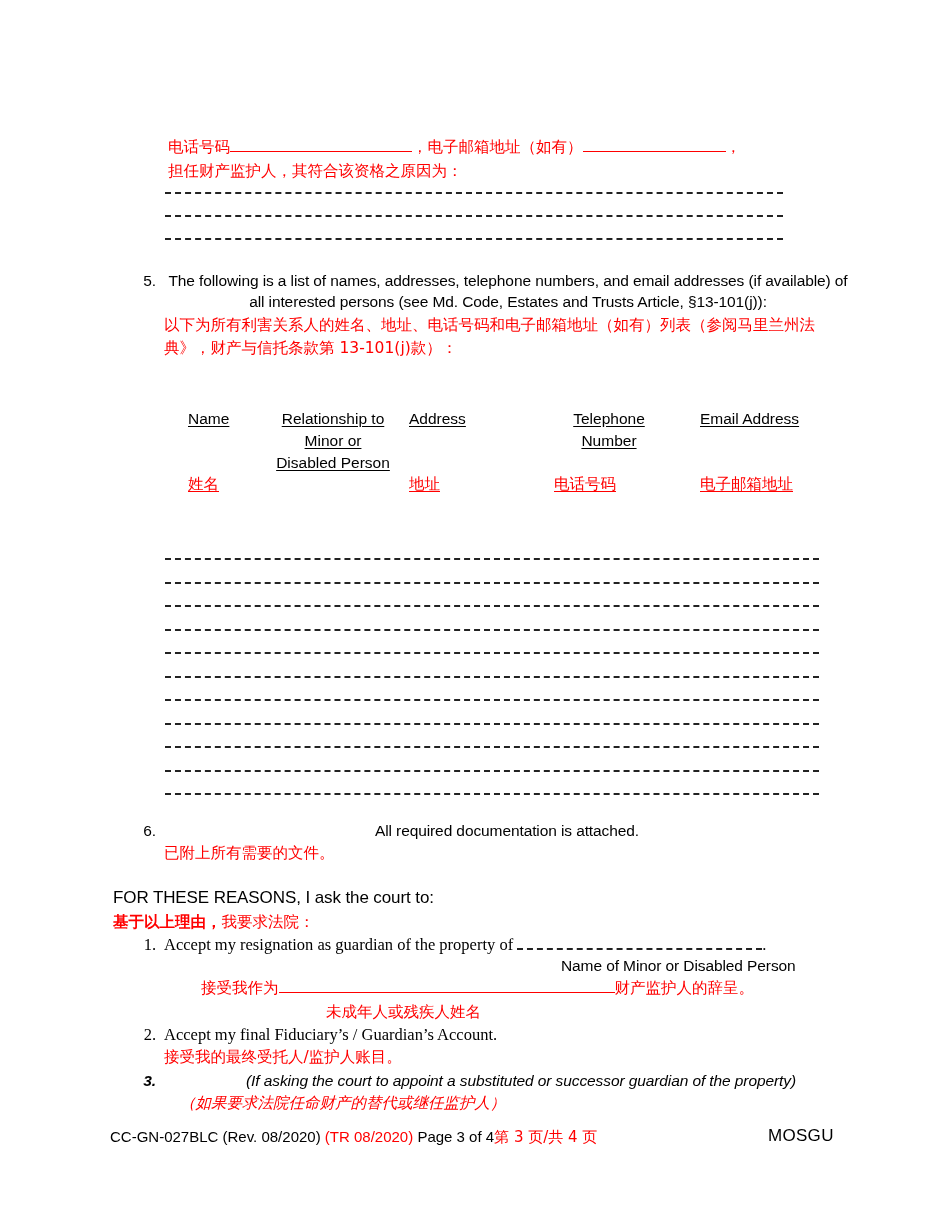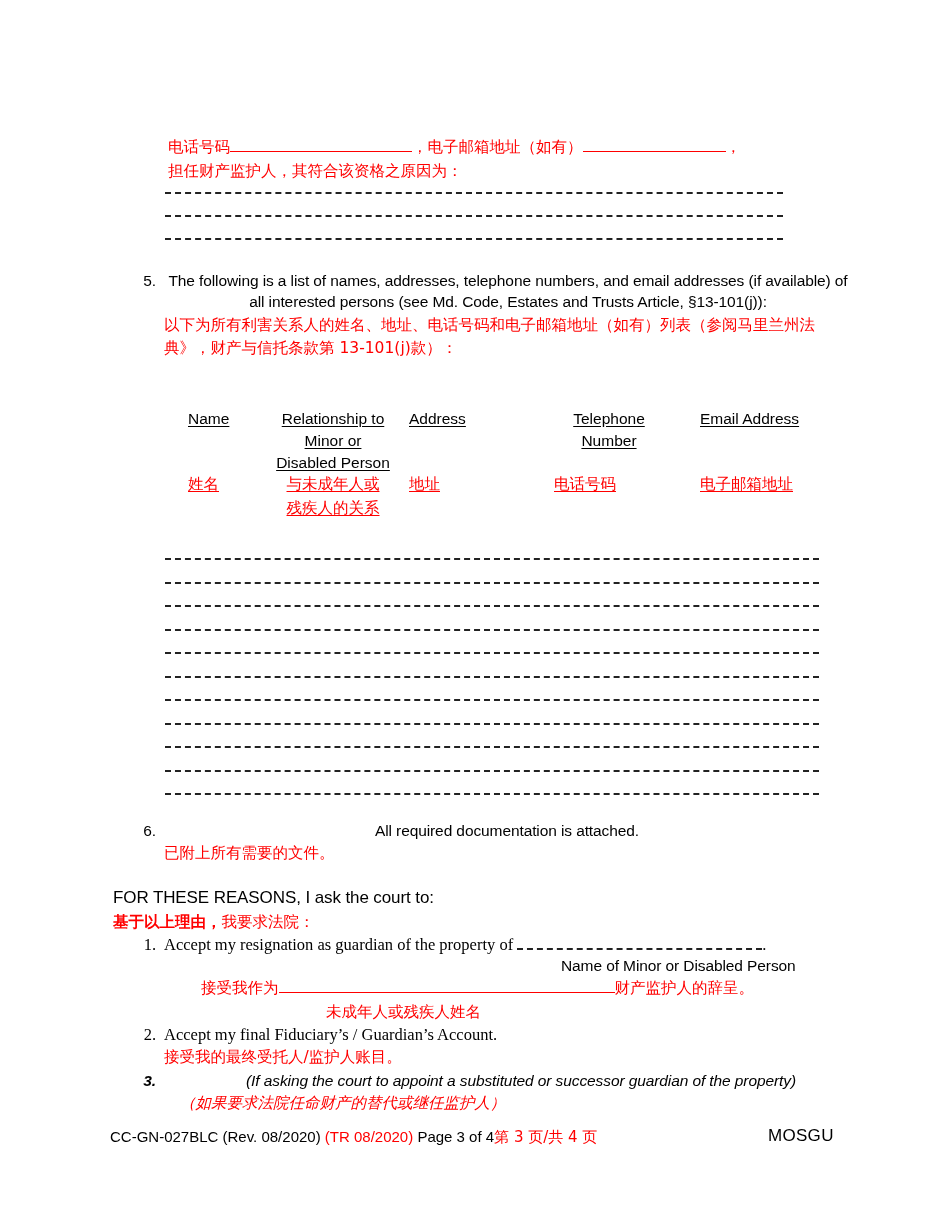--- a/index.html
+++ b/index.html
@@ -166,24 +166,20 @@
     </div>
 
     <div class="col-h" style="left:700px; top:0px;">
       <u>Email Address</u>
     </div>
 
     <div class="col-zh" style="left:188px; top:64px;">
       <u>姓名</u>
     </div>
 
-    <div class="col-zh" style="left:263px; top:64px; width:140px;">
-      <div><u>与未成年人或</u></div>
-      <div><u>残疾人的关系</u></div>
-    </div>
 
     <div class="col-zh" style="left:409px; top:64px;">
       <u>地址</u>
     </div>
 
     <div class="col-zh" style="left:554px; top:64px;">
       <u>电话号码</u>
     </div>
 
     <div class="col-zh" style="left:700px; top:64px;">

